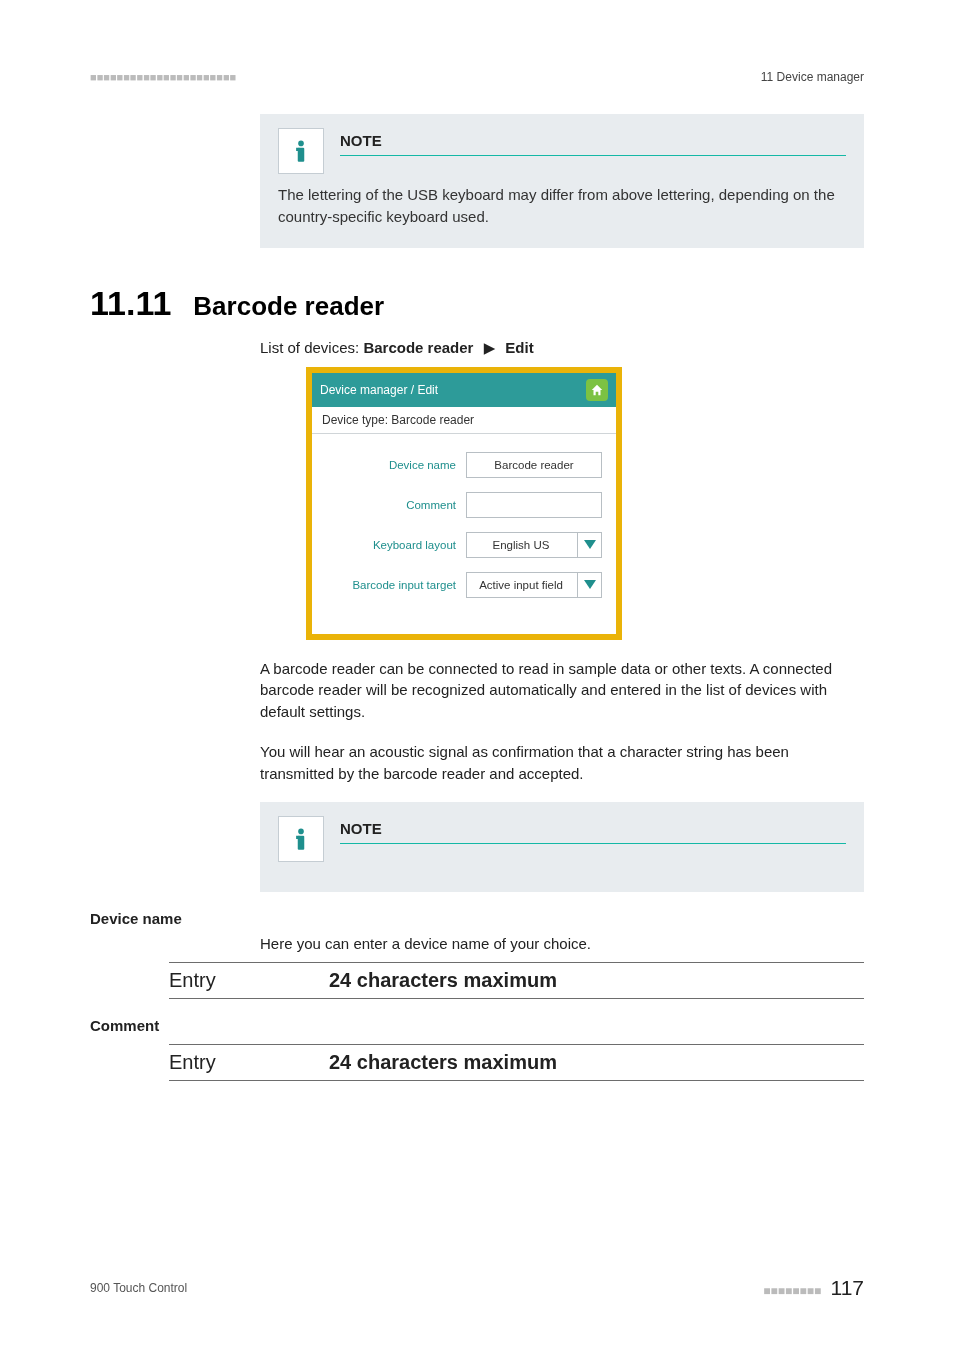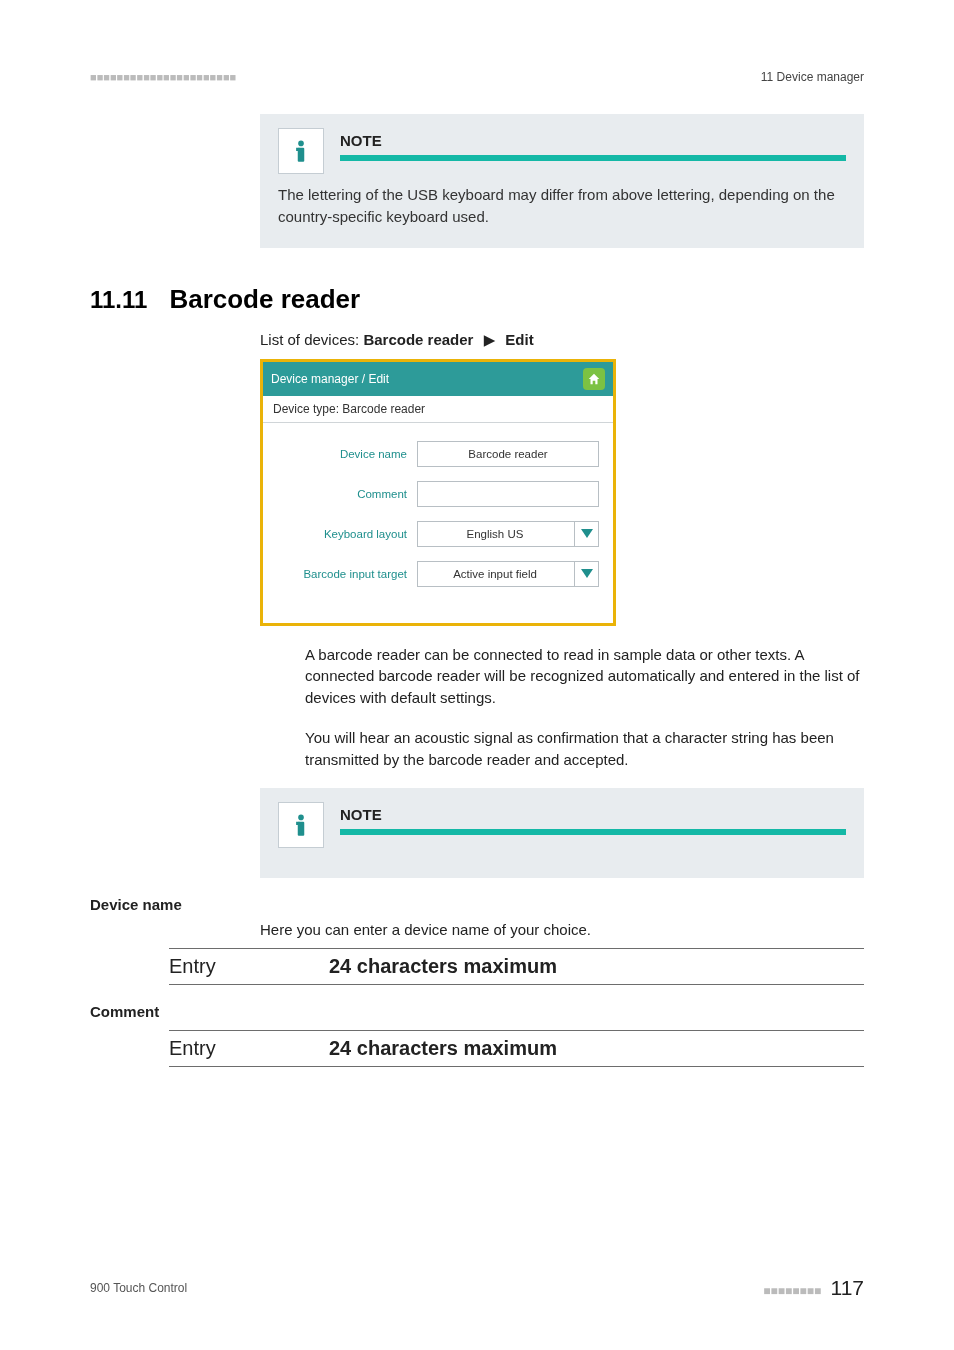--- a/index.html
+++ b/index.html
@@ -6,42 +6,42 @@
   html, body { width: 954px; height: 1350px; font-family: Arial, Helvetica, sans-serif; background: #fff; color: #222; }
   .page { position: relative; width: 954px; height: 1350px; padding: 70px 90px 50px 90px; }
   .top-bar { display: flex; justify-content: space-between; align-items: center; font-size: 12px; color: #555; margin-bottom: 30px; }
   .top-dashes { letter-spacing: 0; color: #bbb; font-size: 11px; }
   .top-right { color: #444; }
   .note-box { background: #e8ecef; padding: 14px 18px 20px 18px; margin-left: 170px; margin-top: 20px; }
   .note-head { display: flex; align-items: flex-start; gap: 16px; margin-bottom: 10px; }
   .info-icon-wrap { width: 46px; height: 46px; background: #fff; border: 1px solid #c5cdd3; display: flex; align-items: center; justify-content: center; }
   .info-icon-wrap svg { width: 26px; height: 26px; }
   .note-title-wrap { flex: 1; padding-top: 4px; }
-  .note-title { font-weight: bold; font-size: 15px; color: #222; border-bottom: 6px solid #14b8a6; padding-bottom: 6px; }
+  .note-title { font-weight: bold; font-size: 15px; color: #222; border-bottom: 1px solid #14b8a6; padding-bottom: 6px; }
   .note-body { font-size: 15px; line-height: 1.45; color: #333; margin-top: 6px; }
   .section-heading { display: flex; align-items: baseline; gap: 22px; margin-top: 36px; margin-bottom: 16px; }
-  .section-number { font-size: 24px; font-weight: 900; color: #000; }
+  .section-number { font-size: 34px; font-weight: 900; color: #000; }
   .section-title { font-size: 26px; font-weight: 900; color: #000; }
   .content-col { margin-left: 170px; }
   .list-line { font-size: 15px; margin-top: 14px; }
   .list-line .bold { font-weight: bold; }
   .triangle-sep { display: inline-block; margin: 0 6px; }
-  .screenshot { width: 356px; border: 3px solid #eab308; margin-top: 10px; background: #fff; }
+  .screenshot { width: 316px; border: 6px solid #eab308; margin-top: 10px; background: #fff; margin-left: 46px; }
   .ss-titlebar { background: #2d9b99; color: #fff; font-size: 12px; padding: 6px 8px; display: flex; justify-content: space-between; align-items: center; }
   .ss-home { width: 22px; height: 22px; background: #7cc243; border-radius: 4px; display: flex; align-items: center; justify-content: center; }
   .ss-home svg { width: 14px; height: 14px; }
   .ss-subhead { font-size: 12px; padding: 6px 10px; border-bottom: 1px solid #d0d5d8; color: #333; }
   .ss-body { padding: 18px 14px 22px 14px; }
   .ss-row { display: flex; align-items: center; margin-bottom: 14px; }
   .ss-label { width: 140px; text-align: right; font-size: 11.5px; color: #1f8f8d; padding-right: 10px; }
   .ss-field { flex: 1; height: 26px; border: 1px solid #b8bfc4; font-size: 11.5px; display: flex; align-items: center; justify-content: center; color: #333; position: relative; background: #fff; }
   .ss-field.select { padding-right: 26px; }
   .ss-caret { position: absolute; right: 0; top: 0; bottom: 0; width: 24px; border-left: 1px solid #b8bfc4; display: flex; align-items: center; justify-content: center; }
   .ss-caret svg { width: 12px; height: 10px; }
-  .para { font-size: 15px; line-height: 1.45; margin-top: 18px; margin-left: 45px; }
+  .para { font-size: 15px; line-height: 1.45; margin-top: 18px; }
   .field-block { margin-top: 18px; }
   .field-label { font-weight: bold; font-size: 15px; margin-bottom: 4px; }
   .field-desc { font-size: 15px; margin-left: 170px; margin-top: 8px; }
   .entry-row { margin-left: 79px; margin-top: 10px; border-top: 1px solid #6d6d6d; border-bottom: 1px solid #6d6d6d; padding: 6px 0; display: flex; font-size: 20px; }
   .entry-row .col1 { width: 160px; }
   .entry-row .col2 { font-weight: bold; }
   .footer { position: absolute; bottom: 50px; left: 90px; right: 90px; display: flex; justify-content: space-between; align-items: center; font-size: 12px; color: #555; gap: 7px; }
   .footer-dashes { color: #bbb; letter-spacing: 0; }
   .footer-page { font-weight: normal; font-size: 21px; color: #222; margin-left: 6px; }
 </style>

